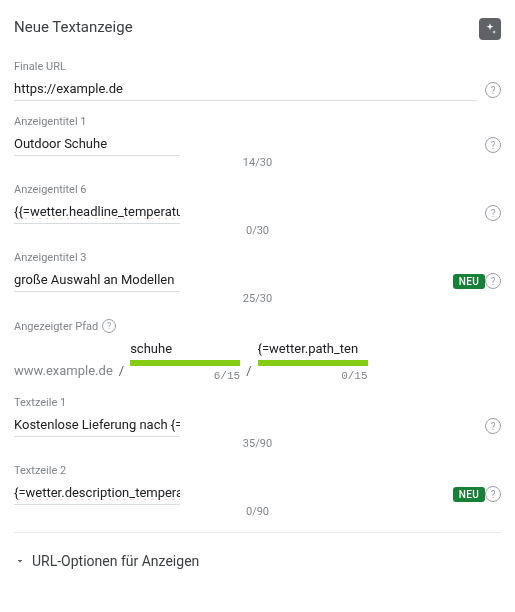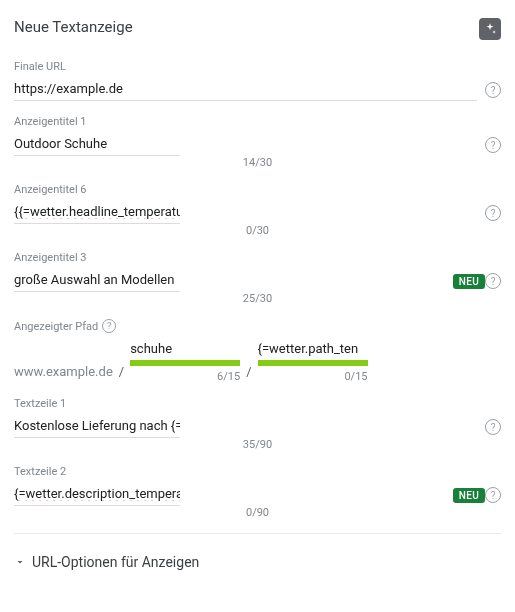--- a/index.html
+++ b/index.html
@@ -48,21 +48,21 @@
   .help-inline { width:14px; height:14px; font-size:9px; }
   .path-row { display: flex; align-items: flex-end; gap: 6px; font-size: 13px; color: #5f6368; }
   .path-domain { color: #80868b; padding-bottom: 4px; }
   .slash { color: #5f6368; padding-bottom: 4px; }
   .path-input-wrap { width: 110px; position: relative; }
   .path-input {
     width: 100%; border: none; border-bottom: 6px solid #84cc16;
     font-size: 13px; color: #202124; padding: 2px 0 4px 0; outline: none; background: transparent;
     font-family: inherit;
   }
-  .path-counter { text-align: right; font-size: 11px; color: #80868b; margin-top: 4px; }
+  .path-counter { text-align: right; font-size: 11px; color: #80868b; margin-top: 4px; font-family: Liberation Mono, monospace; }
   .divider { border-top: 1px solid #e8eaed; margin-top: 10px; margin-bottom: 12px;}
   .accordion { display: flex; align-items: center; gap: 6px; font-size: 14px; color: #3c4043; cursor: pointer; padding: 4px 0; margin-top: 16px;}
   .chevron { display:inline-block; }
 </style>
 </head>
 <body>
 
 <div class="container">
 
   <div class="header">

